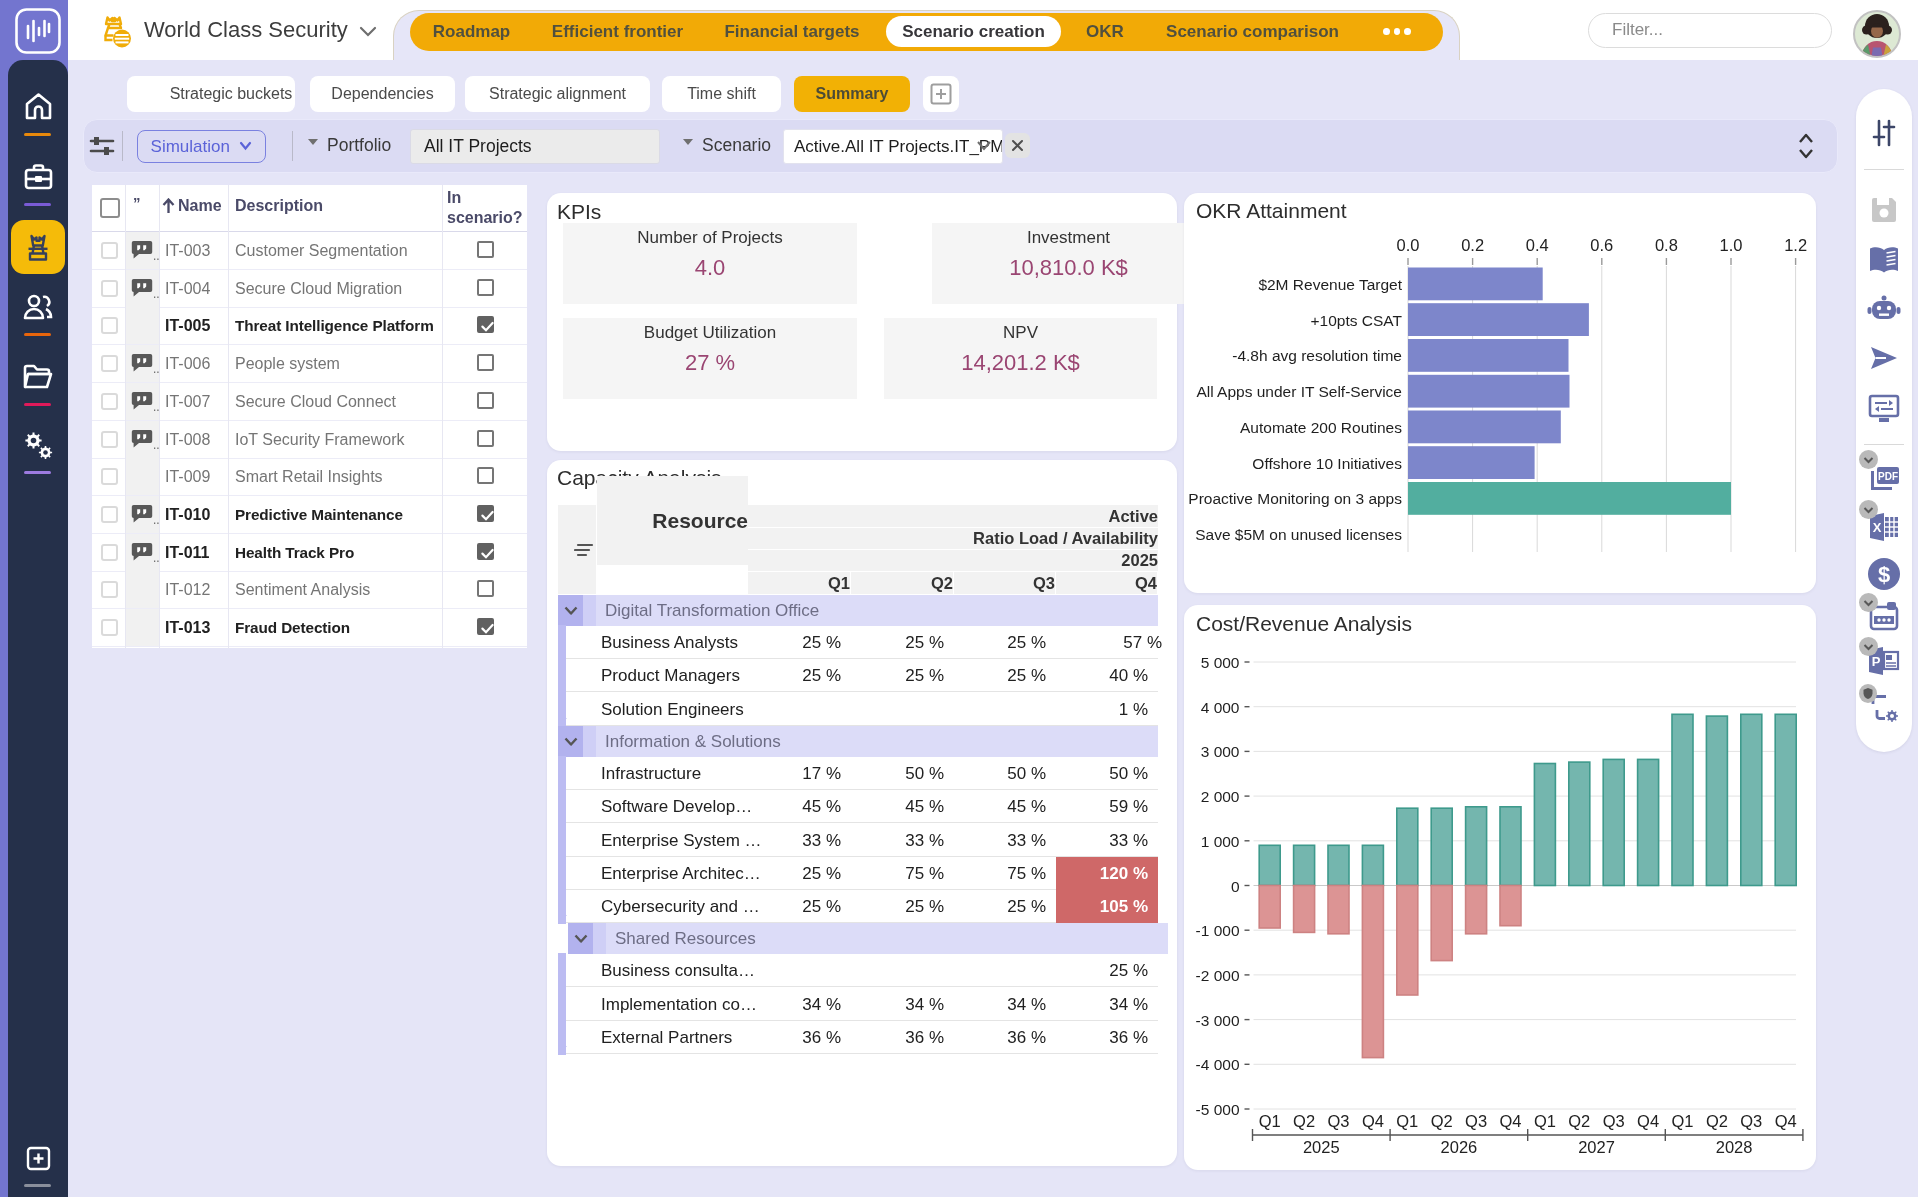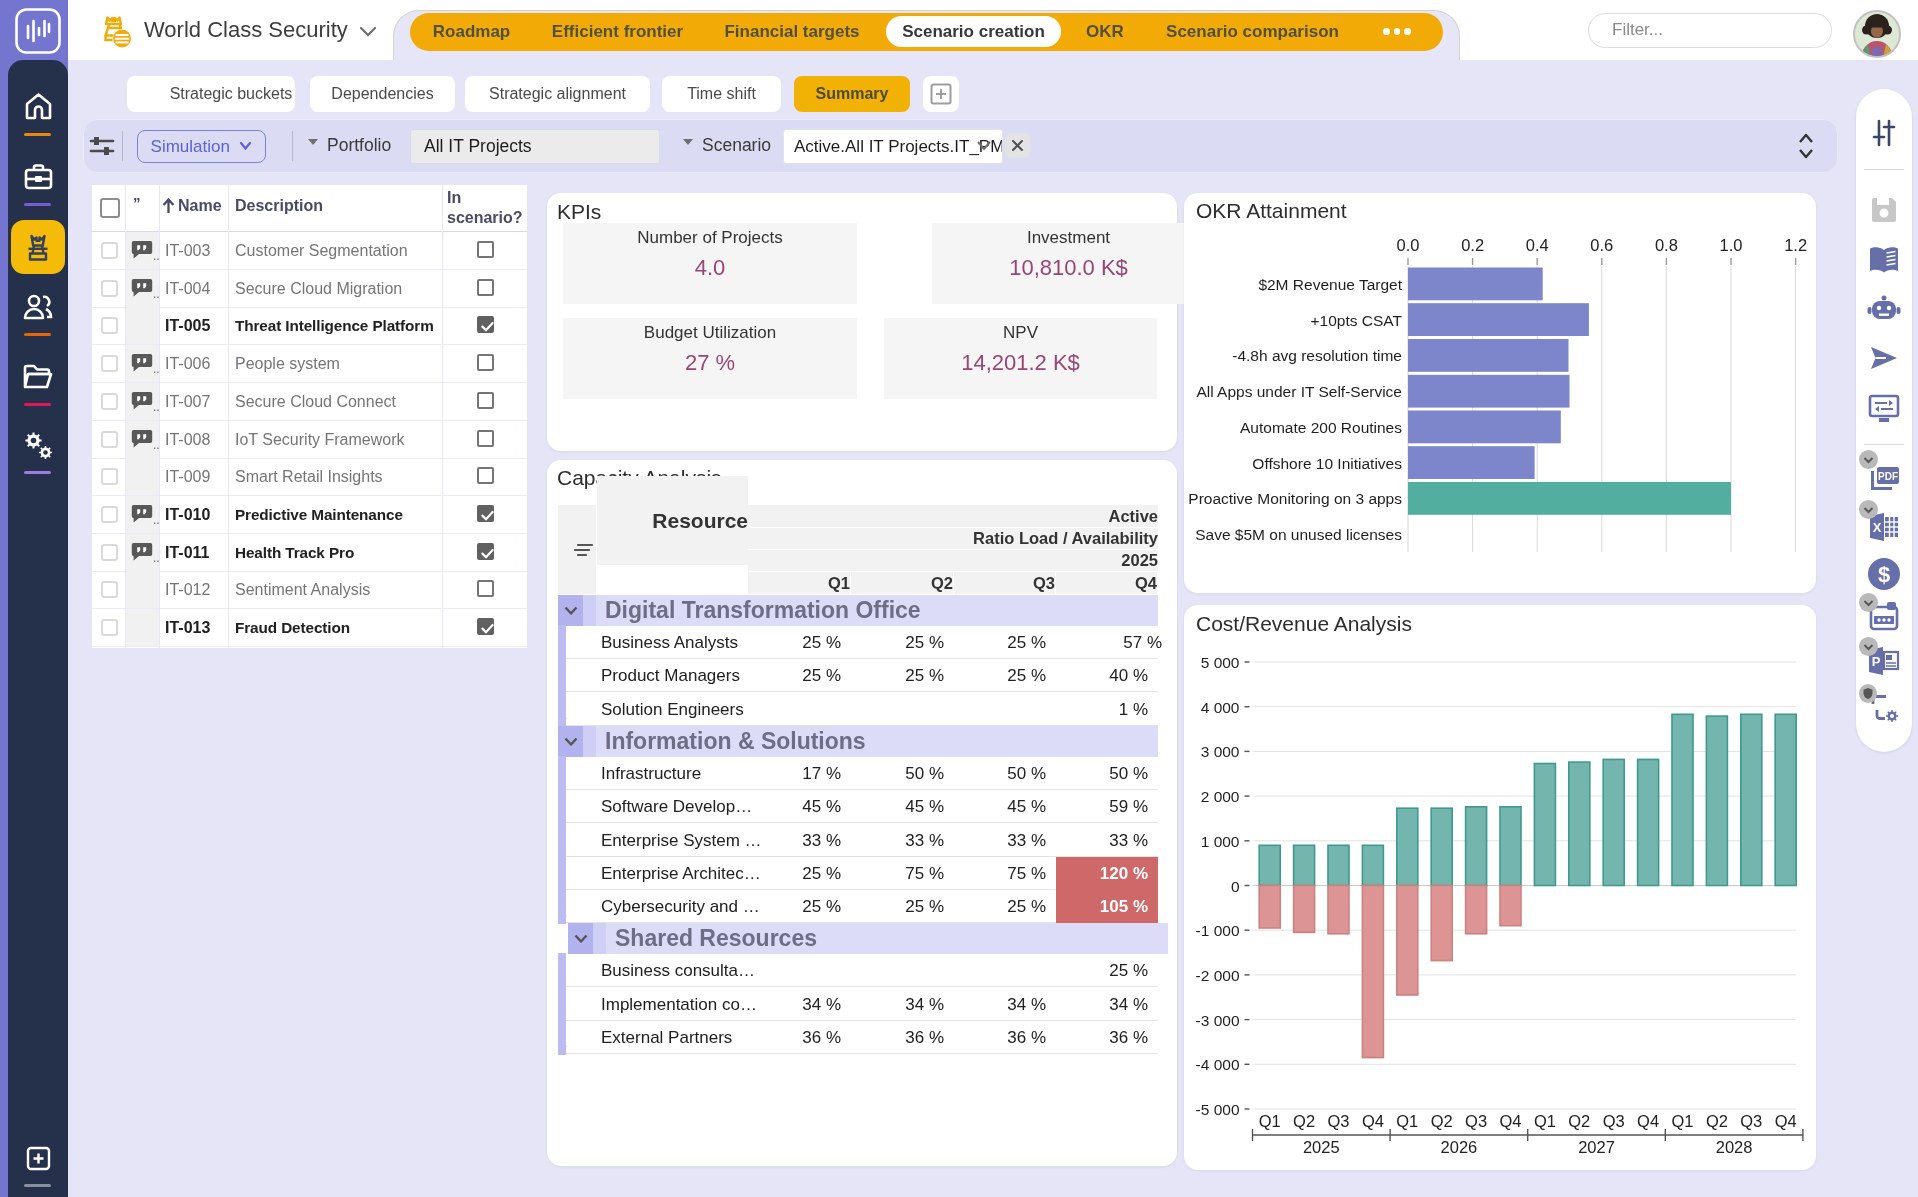--- a/index.html
+++ b/index.html
@@ -38,21 +38,21 @@
   .card { position:absolute; background:#fff; border-radius:14px; box-shadow:0 1px 3px rgba(60,60,100,0.08); }
   .cardtitle { position:absolute; font-size:21px; color:#2d2d2d; }
   .kpitile { position:absolute; background:#f5f5f5; }
   .kpilabel { position:absolute; width:100%; top:5px; text-align:center; font-size:17px; color:#333; }
   .kpival { position:absolute; width:100%; top:32px; text-align:center; font-size:22px; color:#9a4572; }
   
   .caphead { position:absolute; background:#f2f2f2; color:#333; font-weight:bold; text-align:right; }
   .cgroup { position:absolute; left:558px; width:600px; height:31px; background:#dcdcf8; }
   .cgroup .blk1 { position:absolute; left:0; top:0; width:25px; height:31px; background:#b2b2ee; }
   .cgroup .blk2 { position:absolute; left:25px; top:0; width:13px; height:31px; background:#cfcff6; }
-  .cgroup .gtxt { position:absolute; left:47px; top:0; line-height:31px; font-weight:bold; font-size:23px; color:#6d6d85; }
+  .cgroup .gtxt { position:absolute; left:47px; top:0; line-height:31px; font-weight:normal; font-size:17px; color:#6d6d85; }
   .crow { position:absolute; left:558px; width:600px; height:33px; background:#fff; border-bottom:1px solid #e4e4e4; }
   .crow .strip { position:absolute; left:0; top:-1px; width:8px; height:35px; background:#bcbcf2; }
   .crow .rname { position:absolute; left:43px; top:0; line-height:33px; font-size:17px; color:#212121; }
   .cval { position:absolute; top:0; line-height:33px; font-size:17px; color:#212121; text-align:right; }
   .redcell { position:absolute; top:0; height:33px; background:#cf6868; color:#fff; font-weight:bold; text-align:right; font-size:17px; line-height:33px; }
 </style>
 </head>
 <body>
 
 <div class="abs" id="header"></div>

